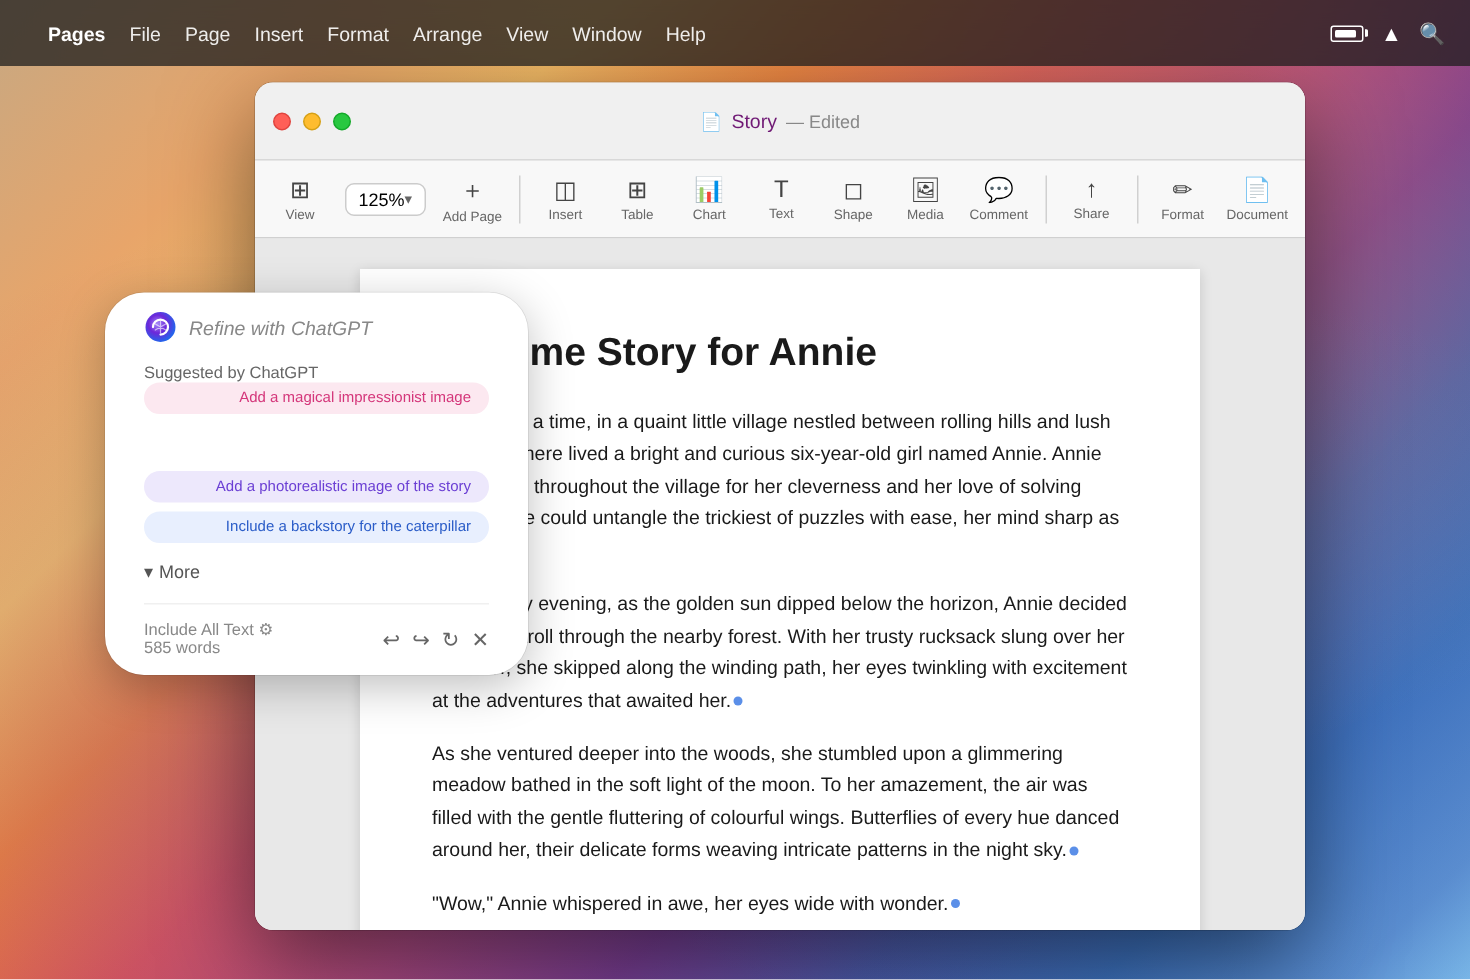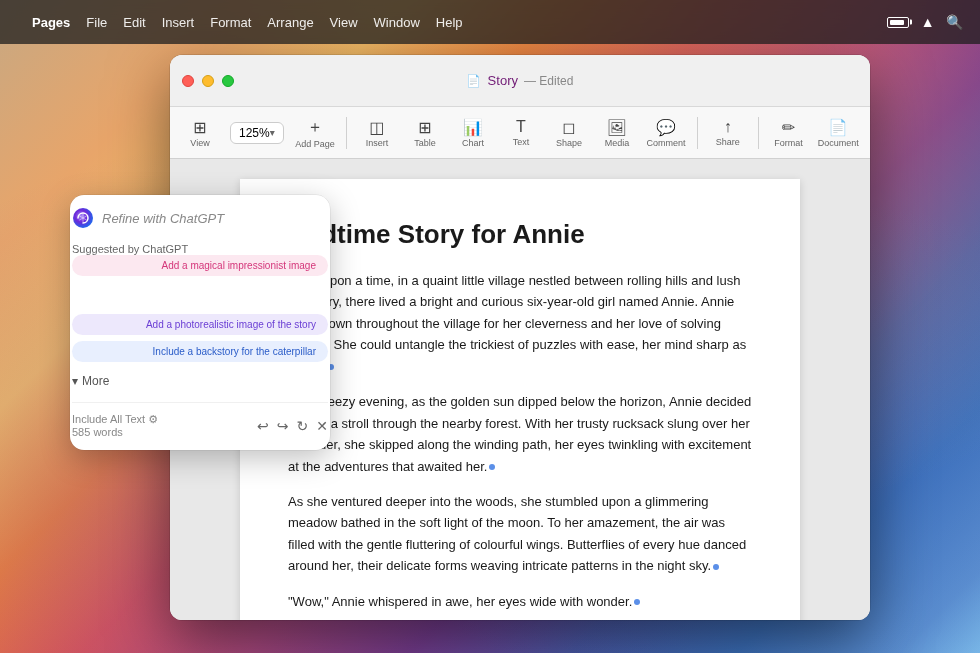--- a/index.html
+++ b/index.html
@@ -269,25 +269,25 @@
       border-radius: 50%;
       margin-left: 2px;
       vertical-align: middle;
     }
 
     
     .chatgpt-panel {
       position: absolute;
       top: 195px;
       left: 70px;
-      width: 260px;
+      width: 282px;
       background: white;
-      border-radius: 14px;
+      border-radius: 26px;
       box-shadow: 0 8px 30px rgba(0,0,0,0.25), 0 0 0 0.5px rgba(0,0,0,0.1);
-      padding: 12px 2px;
+      padding: 12px 26px;
       z-index: 60;
     }
 
     .chatgpt-input-row {
       display: flex;
       align-items: center;
       gap: 8px;
       margin-bottom: 14px;
     }
     .chatgpt-orb {
@@ -389,21 +389,21 @@
 </head>
 <body>
 
 <div class="desktop-bg"></div>
 
 <div class="menubar">
   <span class="menubar-apple"></span>
   <span class="menubar-app-name">Pages</span>
   <div class="menubar-items">
     <span class="menubar-item">File</span>
-    <span class="menubar-item">Edit</span>
+    <span class="menubar-item">Page</span>
     <span class="menubar-item">Insert</span>
     <span class="menubar-item">Format</span>
     <span class="menubar-item">Arrange</span>
     <span class="menubar-item">View</span>
     <span class="menubar-item">Window</span>
     <span class="menubar-item">Help</span>
   </div>
   <div class="menubar-right">
     <div class="menubar-battery">
       <div class="battery-body">

